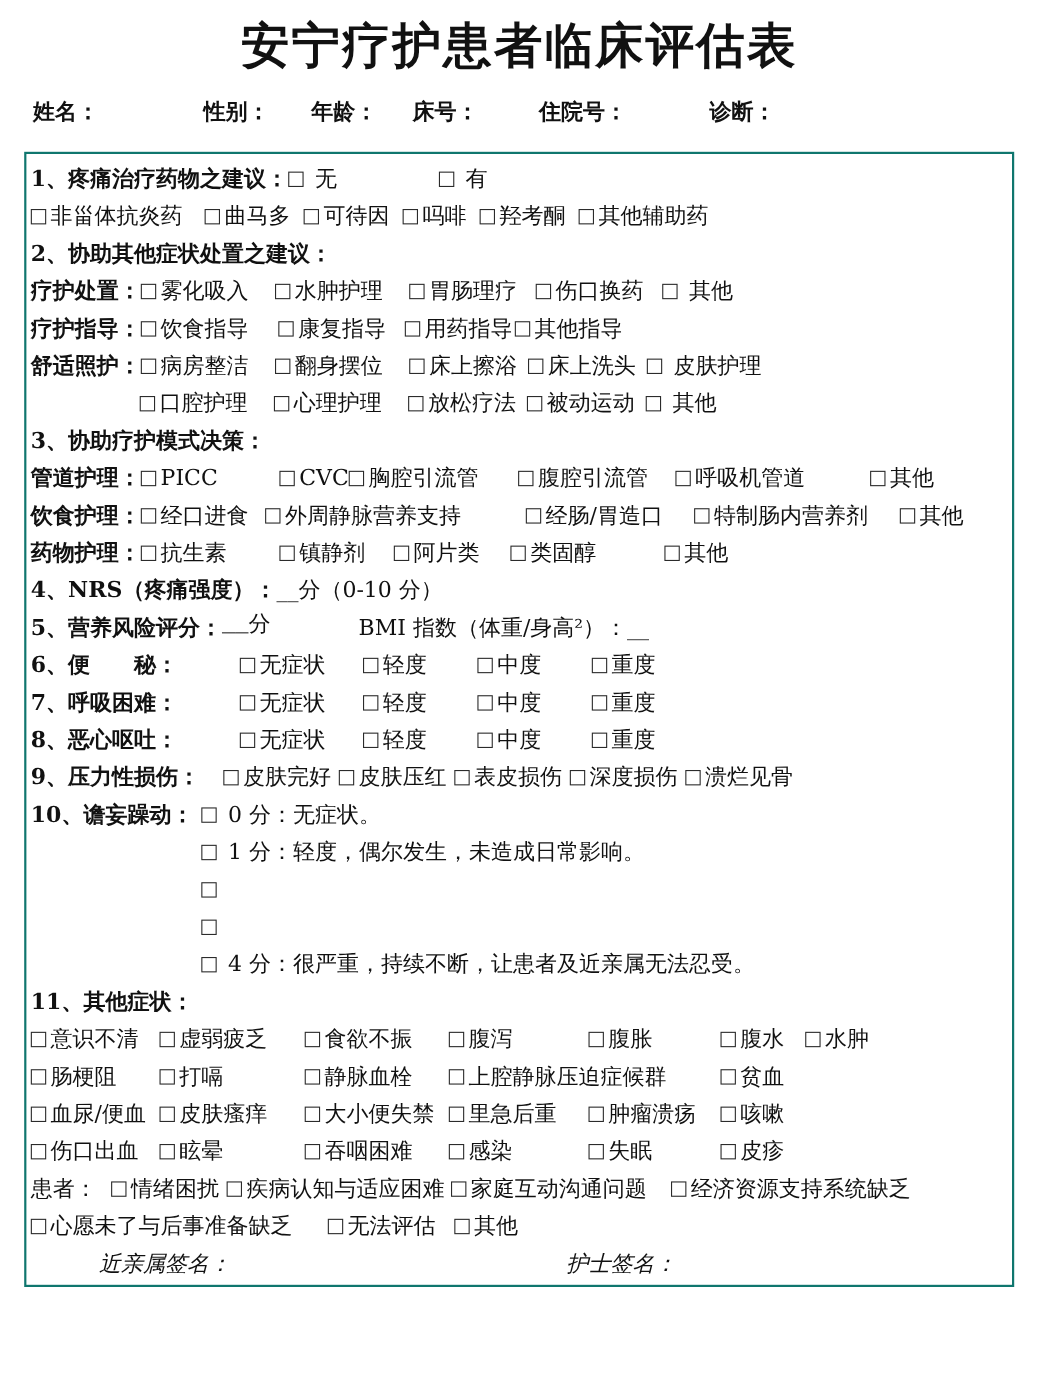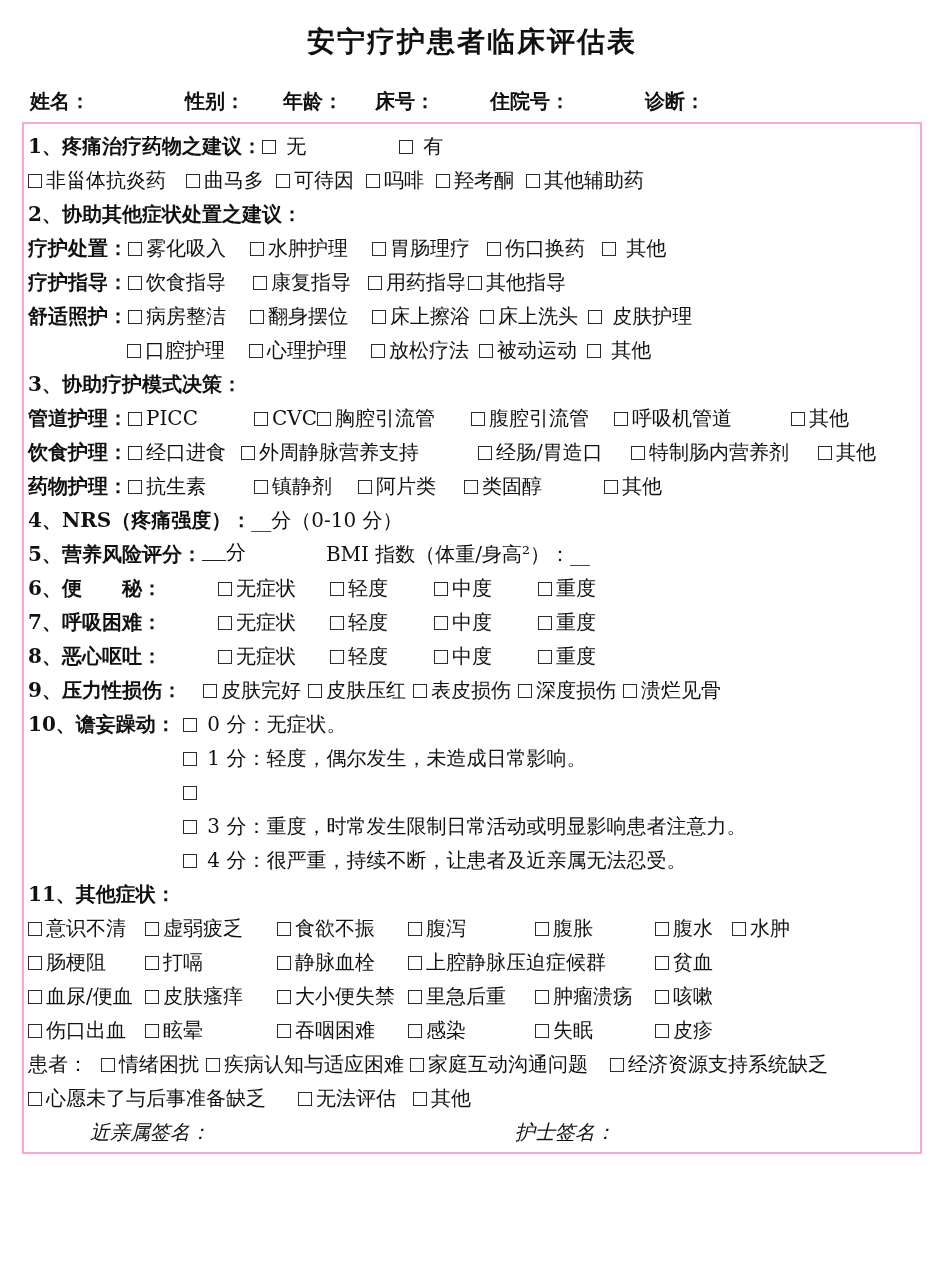--- a/index.html
+++ b/index.html
@@ -2,34 +2,34 @@
 <html><head>
 <meta charset="utf-8">
 <style>
   html,body{margin:0;padding:0;background:#fff;}
   body{
     width:944px;height:1270px;
     font-family:"DejaVu Serif","Liberation Serif",serif;
     color:#111;overflow:hidden;
   }
   .title{
-    text-align:center;font-size:28px;font-weight:900;
+    text-align:center;font-size:44px;font-weight:900;
     height:84px;line-height:84px;letter-spacing:2px;
   }
   .patient-row{
     display:flex;align-items:center;
     padding-left:30px;height:34px;
     font-weight:bold;font-size:20px;white-space:pre;
   }
   .pf{display:inline-block;}
   .pf0{min-width:155px}.pf1{min-width:98px}.pf2{min-width:92px}
   .pf3{min-width:115px}.pf4{min-width:155px}
   .formbox{
-    margin:4px 22px 0 22px;
-    border:2px solid #f9a8d4;
+    margin:20px 22px 0 22px;
+    border:2px solid #0f766e;
     padding:5px 20px 3px 4px;
     box-sizing:border-box;
   }
   .line{
     height:34px;line-height:34px;
     font-size:20px;white-space:pre;
   }
   .seg{display:inline-block;vertical-align:top;box-sizing:border-box;}
   .lbl{font-weight:bold;}
   .cb{
@@ -66,21 +66,21 @@
     <div class="line"><span class="seg lbl" style="min-width: 99px;">药物护理：</span><span class="seg" style="min-width: 126px;"><span class="cb"></span><span>抗生素</span></span><span class="seg" style="min-width: 104px;"><span class="cb"></span><span>镇静剂</span></span><span class="seg" style="min-width: 106px;"><span class="cb"></span><span>阿片类</span></span><span class="seg" style="min-width: 140px;"><span class="cb"></span><span>类固醇</span></span><span class="seg"><span class="cb"></span><span>其他</span></span></div>
     <div class="line"><span class="seg lbl">4、NRS（疼痛强度）：</span><span class="seg txt">__分（0-10 分）</span></div>
     <div class="line"><span class="seg lbl">5、营养风险评分：</span><span class="seg txt" style="min-width: 124px; font-family: Liberation Mono, monospace;">__分</span><span class="seg txt">BMI 指数（体重/身高²）：__</span></div>
     <div class="line"><span class="seg lbl" style="min-width: 190px;">6、便　　秘：</span><span class="seg" style="min-width: 112px;"><span class="cb"></span><span>无症状</span></span><span class="seg" style="min-width: 104px;"><span class="cb"></span><span>轻度</span></span><span class="seg" style="min-width: 104px;"><span class="cb"></span><span>中度</span></span><span class="seg"><span class="cb"></span><span>重度</span></span></div>
     <div class="line"><span class="seg lbl" style="min-width: 190px;">7、呼吸困难：</span><span class="seg" style="min-width: 112px;"><span class="cb"></span><span>无症状</span></span><span class="seg" style="min-width: 104px;"><span class="cb"></span><span>轻度</span></span><span class="seg" style="min-width: 104px;"><span class="cb"></span><span>中度</span></span><span class="seg"><span class="cb"></span><span>重度</span></span></div>
     <div class="line"><span class="seg lbl" style="min-width: 190px;">8、恶心呕吐：</span><span class="seg" style="min-width: 112px;"><span class="cb"></span><span>无症状</span></span><span class="seg" style="min-width: 104px;"><span class="cb"></span><span>轻度</span></span><span class="seg" style="min-width: 104px;"><span class="cb"></span><span>中度</span></span><span class="seg"><span class="cb"></span><span>重度</span></span></div>
     <div class="line"><span class="seg lbl" style="min-width: 175px;">9、压力性损伤：</span><span class="seg" style="min-width: 105px;"><span class="cb"></span><span>皮肤完好</span></span><span class="seg" style="min-width: 105px;"><span class="cb"></span><span>皮肤压红</span></span><span class="seg" style="min-width: 105px;"><span class="cb"></span><span>表皮损伤</span></span><span class="seg" style="min-width: 105px;"><span class="cb"></span><span>深度损伤</span></span><span class="seg"><span class="cb"></span><span>溃烂见骨</span></span></div>
     <div class="line"><span class="seg lbl" style="min-width: 155px;">10、谵妄躁动：</span><span class="seg"><span class="cb"></span><span> 0 分：无症状。</span></span></div>
     <div class="line" style="padding-left: 155px;"><span class="seg"><span class="cb"></span><span> 1 分：轻度，偶尔发生，未造成日常影响。</span></span></div>
     <div class="line" style="padding-left: 155px;"><span class="seg"><span class="cb"></span></span></div>
-    <div class="line" style="padding-left: 155px;"><span class="seg"><span class="cb"></span><span> 3 分：重度，时常发生限制日常活动或明显影响患者注意力。</span></span></div>
+    <div class="line" style="padding-left: 155px;"><span class="seg"><span class="cb"></span></span></div>
     <div class="line" style="padding-left: 155px;"><span class="seg"><span class="cb"></span><span> 4 分：很严重，持续不断，让患者及近亲属无法忍受。</span></span></div>
     <div class="line"><span class="seg lbl">11、其他症状：</span></div>
     <div class="line"><span class="seg" style="min-width: 117px;"><span class="cb"></span><span>意识不清</span></span><span class="seg" style="min-width: 132px;"><span class="cb"></span><span>虚弱疲乏</span></span><span class="seg" style="min-width: 131px;"><span class="cb"></span><span>食欲不振</span></span><span class="seg" style="min-width: 127px;"><span class="cb"></span><span>腹泻</span></span><span class="seg" style="min-width: 120px;"><span class="cb"></span><span>腹胀</span></span><span class="seg" style="min-width: 77px;"><span class="cb"></span><span>腹水</span></span><span class="seg"><span class="cb"></span><span>水肿</span></span></div>
     <div class="line"><span class="seg" style="min-width: 117px;"><span class="cb"></span><span>肠梗阻</span></span><span class="seg" style="min-width: 132px;"><span class="cb"></span><span>打嗝</span></span><span class="seg" style="min-width: 131px;"><span class="cb"></span><span>静脉血栓</span></span><span class="seg" style="min-width: 247px;"><span class="cb"></span><span>上腔静脉压迫症候群</span></span><span class="seg"><span class="cb"></span><span>贫血</span></span></div>
     <div class="line"><span class="seg" style="min-width: 117px;"><span class="cb"></span><span>血尿/便血</span></span><span class="seg" style="min-width: 132px;"><span class="cb"></span><span>皮肤瘙痒</span></span><span class="seg" style="min-width: 131px;"><span class="cb"></span><span>大小便失禁</span></span><span class="seg" style="min-width: 127px;"><span class="cb"></span><span>里急后重</span></span><span class="seg" style="min-width: 120px;"><span class="cb"></span><span>肿瘤溃疡</span></span><span class="seg"><span class="cb"></span><span>咳嗽</span></span></div>
     <div class="line"><span class="seg" style="min-width: 117px;"><span class="cb"></span><span>伤口出血</span></span><span class="seg" style="min-width: 132px;"><span class="cb"></span><span>眩晕</span></span><span class="seg" style="min-width: 131px;"><span class="cb"></span><span>吞咽困难</span></span><span class="seg" style="min-width: 127px;"><span class="cb"></span><span>感染</span></span><span class="seg" style="min-width: 120px;"><span class="cb"></span><span>失眠</span></span><span class="seg"><span class="cb"></span><span>皮疹</span></span></div>
     <div class="line"><span class="seg txt" style="min-width: 73px;">患者：</span><span class="seg" style="min-width: 105px;"><span class="cb"></span><span>情绪困扰</span></span><span class="seg" style="min-width: 204px;"><span class="cb"></span><span>疾病认知与适应困难</span></span><span class="seg" style="min-width: 200px;"><span class="cb"></span><span>家庭互动沟通问题</span></span><span class="seg"><span class="cb"></span><span>经济资源支持系统缺乏</span></span></div>
     <div class="line"><span class="seg" style="min-width: 270px;"><span class="cb"></span><span>心愿未了与后事准备缺乏</span></span><span class="seg" style="min-width: 115px;"><span class="cb"></span><span>无法评估</span></span><span class="seg"><span class="cb"></span><span>其他</span></span></div>
     <div class="line" style="padding-left: 62px; font-style: italic;"><span class="seg txt" style="min-width: 425px;">近亲属签名：</span><span class="seg txt">护士签名：</span></div>
   </div>

